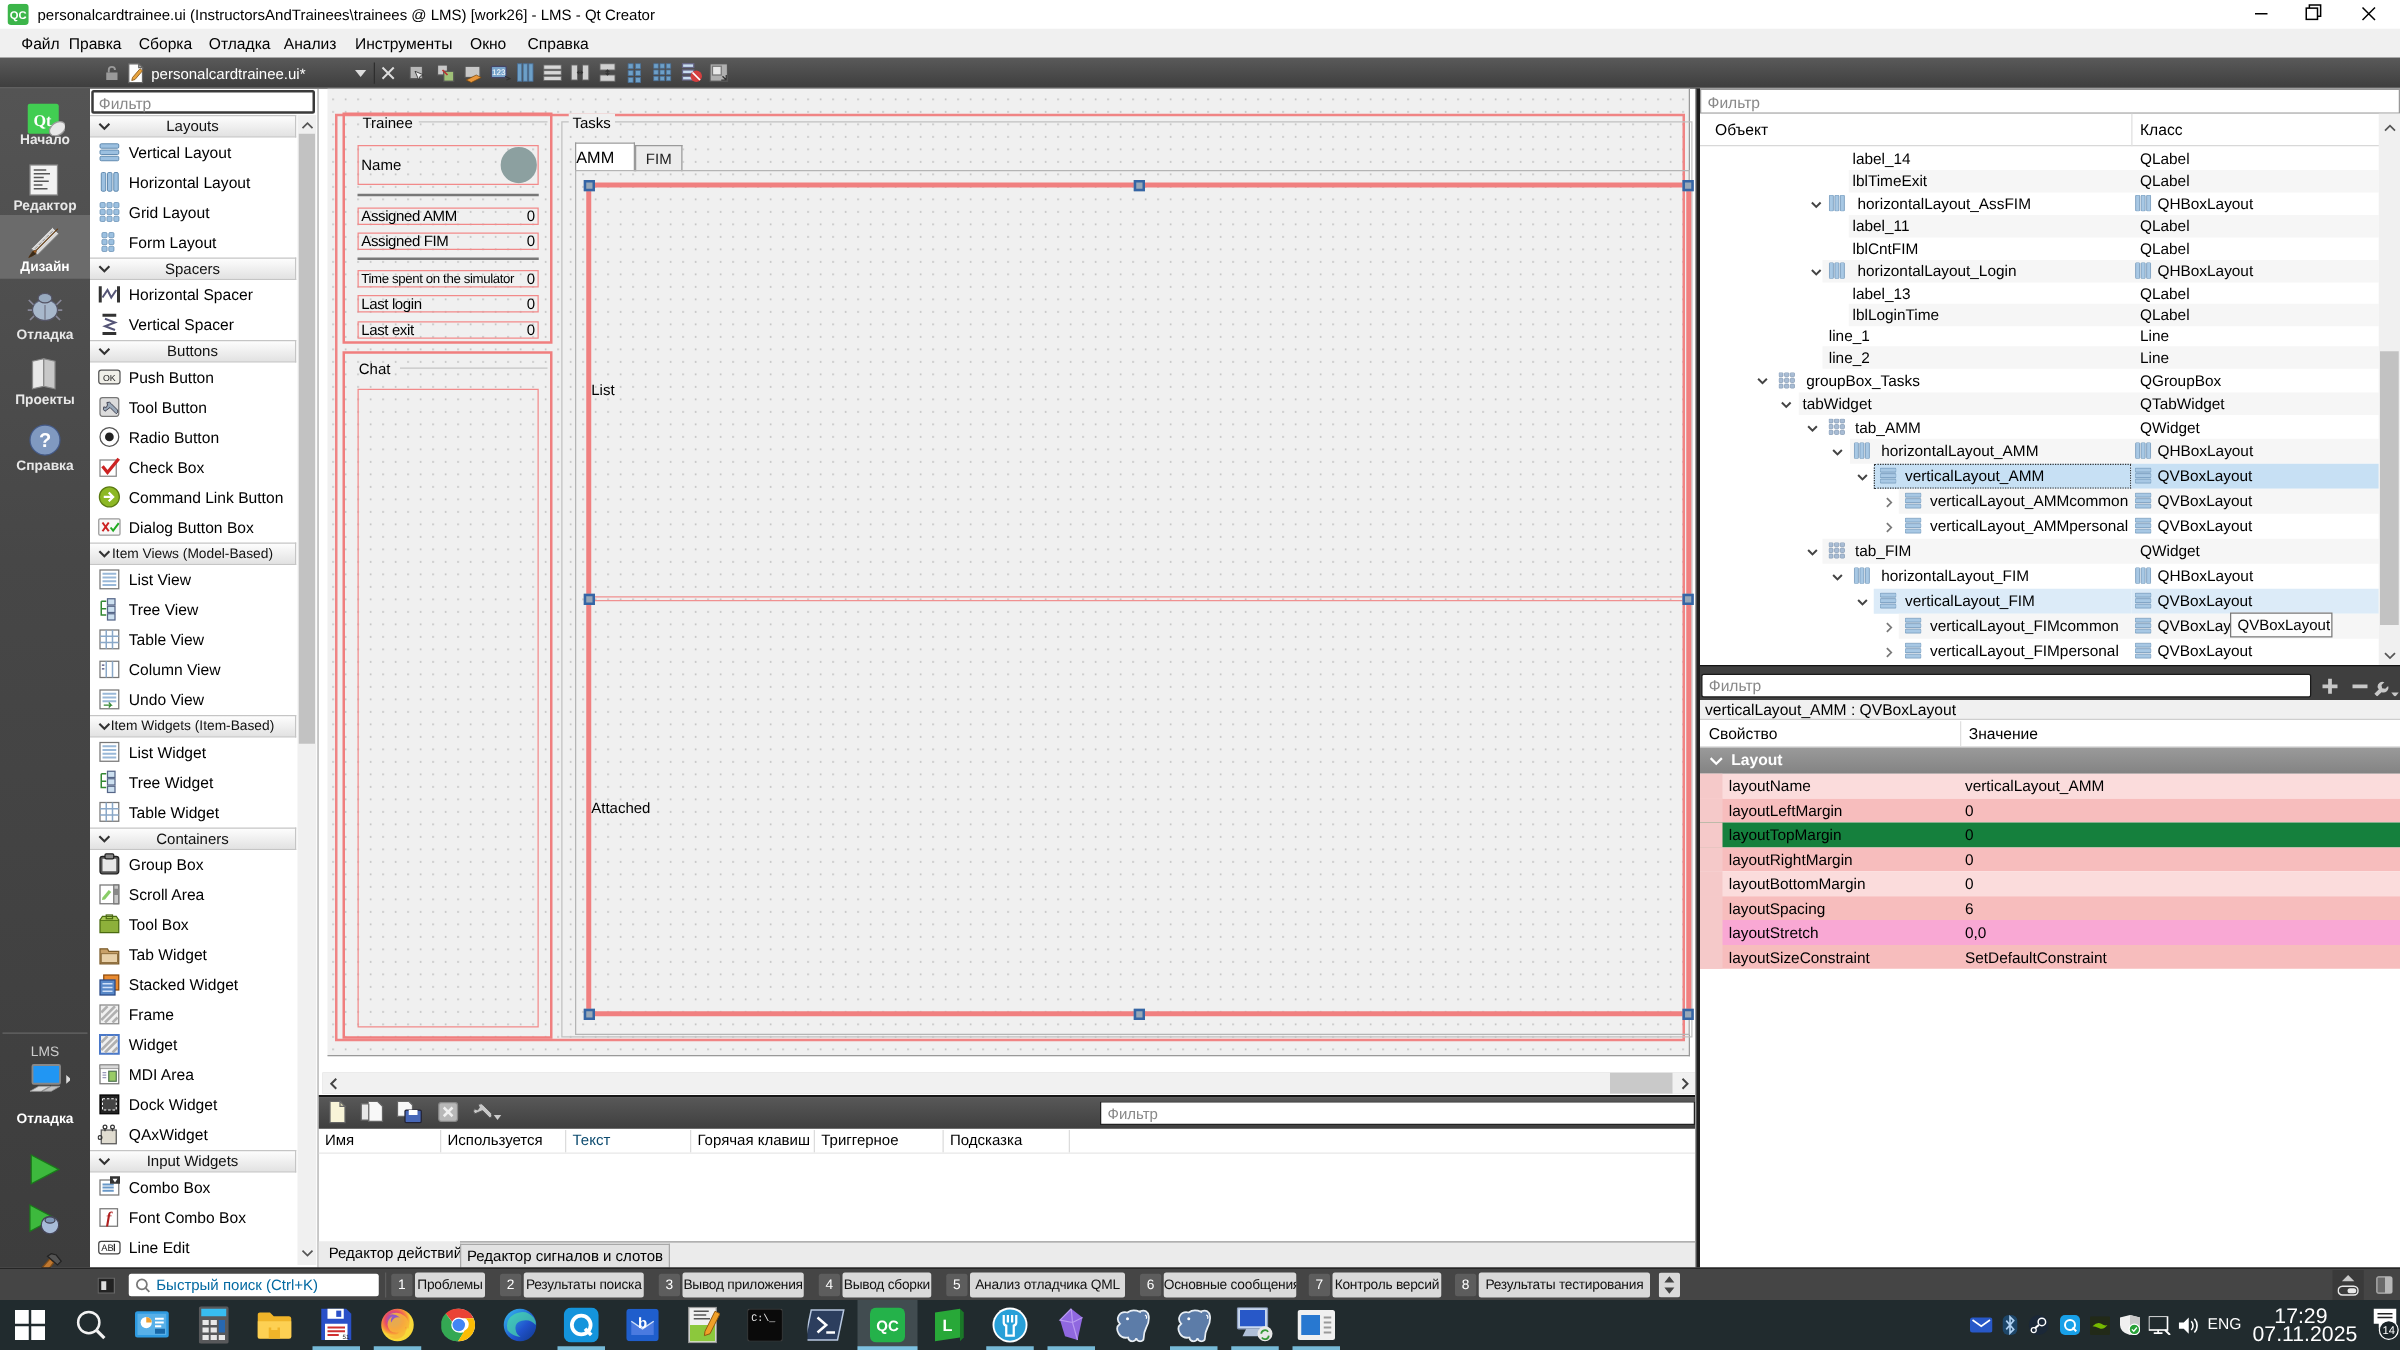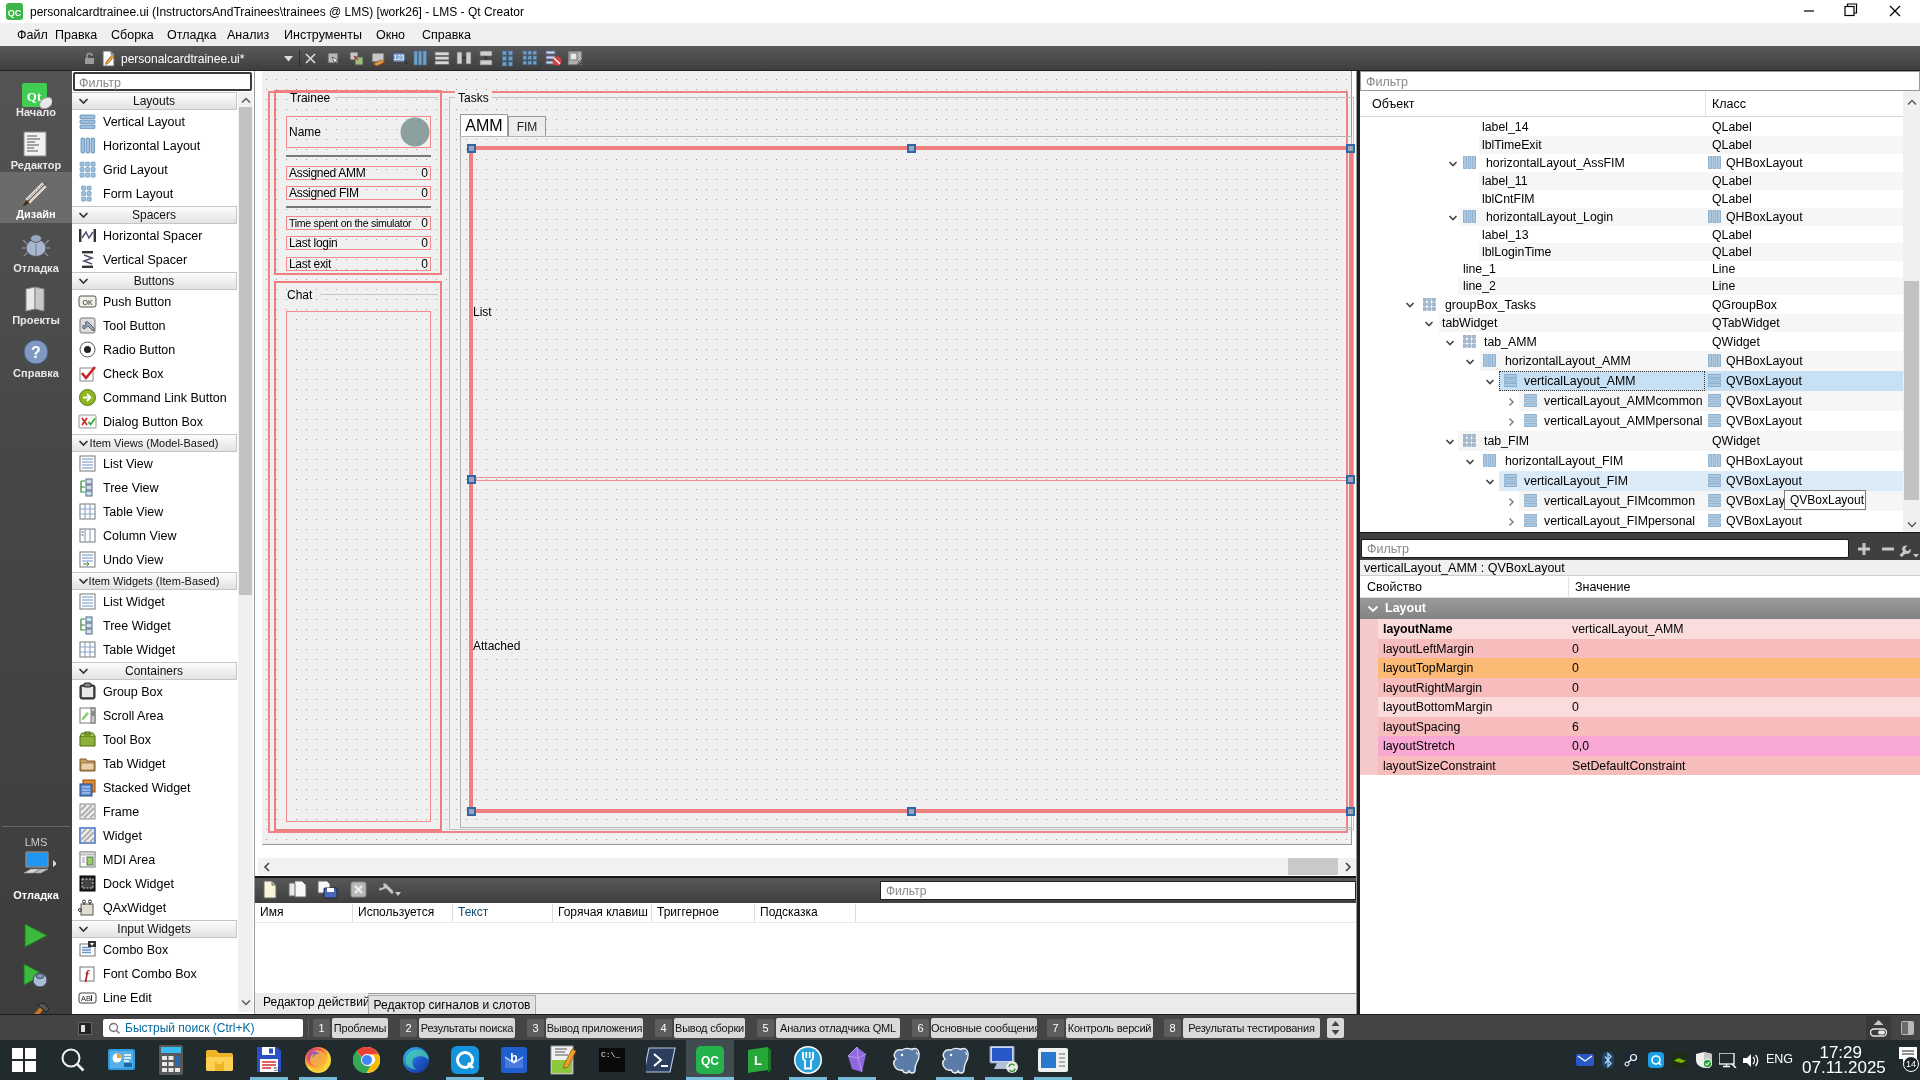--- a/index.html
+++ b/index.html
@@ -483,21 +483,21 @@
 <div class="abs" style="left:140px;top:166px;height:12px;line-height:12px;font-size:12px;width:26px;text-align:right">0</div>
 <div class="redthin" style="left:24px;top:186px;width:145px;height:14px"></div>
 <div class="abs" style="left:27px;top:187px;height:12px;line-height:12px;font-size:12px;white-space:nowrap;letter-spacing:-0.3px">Last exit</div>
 <div class="abs" style="left:140px;top:187px;height:12px;line-height:12px;font-size:12px;width:26px;text-align:right">0</div>
 <div class="redbox" style="left:12px;top:210px;width:168px;height:550px"></div>
 <div class="grayline" style="left:58px;top:223px;width:118px;height:1px;background:#c4c4c4"></div>
 <div class="abs" style="left:25px;top:217px;height:14px;line-height:14px;font-size:12px">Chat</div>
 <div class="redthin" style="left:24px;top:240px;width:145px;height:511px"></div>
 <div class="abs" style="left:187px;top:26px;width:905px;height:733px;border:1px solid #c0c0c0"></div>
 <div class="abs" style="left:193px;top:20px;height:14px;line-height:14px;background:#f0f0f0;padding:0 3px;font-size:12px">Tasks</div>
-<div class="abs" style="left:198px;top:43px;width:48px;height:23px;background:#fff;border:1px solid #9a9a9a;border-bottom:none;font-size:16px;text-align:center;line-height:22px">AMM</div>
+<div class="abs" style="left:198px;top:43px;width:48px;height:23px;background:#fff;border:1px solid #9a9a9a;border-bottom:none;font-size:13px;line-height:22px">AMM</div>
 <div class="abs" style="left:246px;top:45px;width:38px;height:21px;background:#ececec;border:1px solid #9a9a9a;border-bottom:none;font-size:12px;text-align:center;line-height:20px;color:#222">FIM</div>
 <div class="abs" style="left:198px;top:65px;width:892px;height:692px;border:1px solid #b4b4b4"></div>
 <div class="abs" style="left:207px;top:75px;width:884px;height:667px;border:4px solid #f08080"></div>
 <div class="abs" style="left:211px;top:406px;width:876px;height:1px;background:#f09090"></div>
 <div class="abs" style="left:211px;top:409px;width:876px;height:1px;background:#f09090"></div>
 <div class="abs" style="left:211px;top:234px;height:14px;line-height:14px;font-size:12px">List</div>
 <div class="abs" style="left:211px;top:568px;height:14px;line-height:14px;font-size:12px">Attached</div>
 <div class="handle" style="left:205px;top:72.5px"></div>
 <div class="handle" style="left:644.5px;top:72.5px"></div>
 <div class="handle" style="left:1084px;top:72.5px"></div>
@@ -881,29 +881,29 @@
         <div style="position:absolute;left:208px;top:0;width:1px;height:21px;background:#e0e0e0"></div>
       </div>
 <div class="abs" style="left:0;top:527px;width:560px;height:21px;background:linear-gradient(#9a9a9a,#838383);color:#fff">
         <svg style="position:absolute;left:7px;top:6px" width="12" height="10">
           <path d="M1.5 2.5 L6 7 L10.5 2.5" fill="none" stroke="#fff" stroke-width="1.8"></path>
         </svg>
         <span style="position:absolute;left:25px;top:3px;font-size:12.5px;font-weight:bold">Layout</span>
       </div>
 <div class="abs" style="left:0;top:548px;width:560px;height:20px;background:#fbdcdc">
 <div style="position:absolute;left:0;top:0;width:18px;height:100%;background:#f5c9c9"></div>
-<span class="pname" style="font-weight:bold">layoutName</span>
+<span class="pname" style="font-weight:normal">layoutName</span>
 <span class="pval">verticalLayout_AMM</span>
 </div>
 <div class="abs" style="left:0;top:568px;width:560px;height:19px;background:#f7bdbd">
 <div style="position:absolute;left:0;top:0;width:18px;height:100%;background:#f5c9c9"></div>
 <span class="pname" style="">layoutLeftMargin</span>
 <span class="pval">0</span>
 </div>
-<div class="abs" style="left:0;top:587px;width:560px;height:20px;background:#fdba74">
+<div class="abs" style="left:0;top:587px;width:560px;height:20px;background:#15803d">
 <div style="position:absolute;left:0;top:0;width:18px;height:100%;background:#f5c9c9"></div>
 <span class="pname" style="">layoutTopMargin</span>
 <span class="pval">0</span>
 </div>
 <div class="abs" style="left:0;top:607px;width:560px;height:19px;background:#f7bdbd">
 <div style="position:absolute;left:0;top:0;width:18px;height:100%;background:#f5c9c9"></div>
 <span class="pname" style="">layoutRightMargin</span>
 <span class="pval">0</span>
 </div>
 <div class="abs" style="left:0;top:626px;width:560px;height:20px;background:#fbdcdc">

